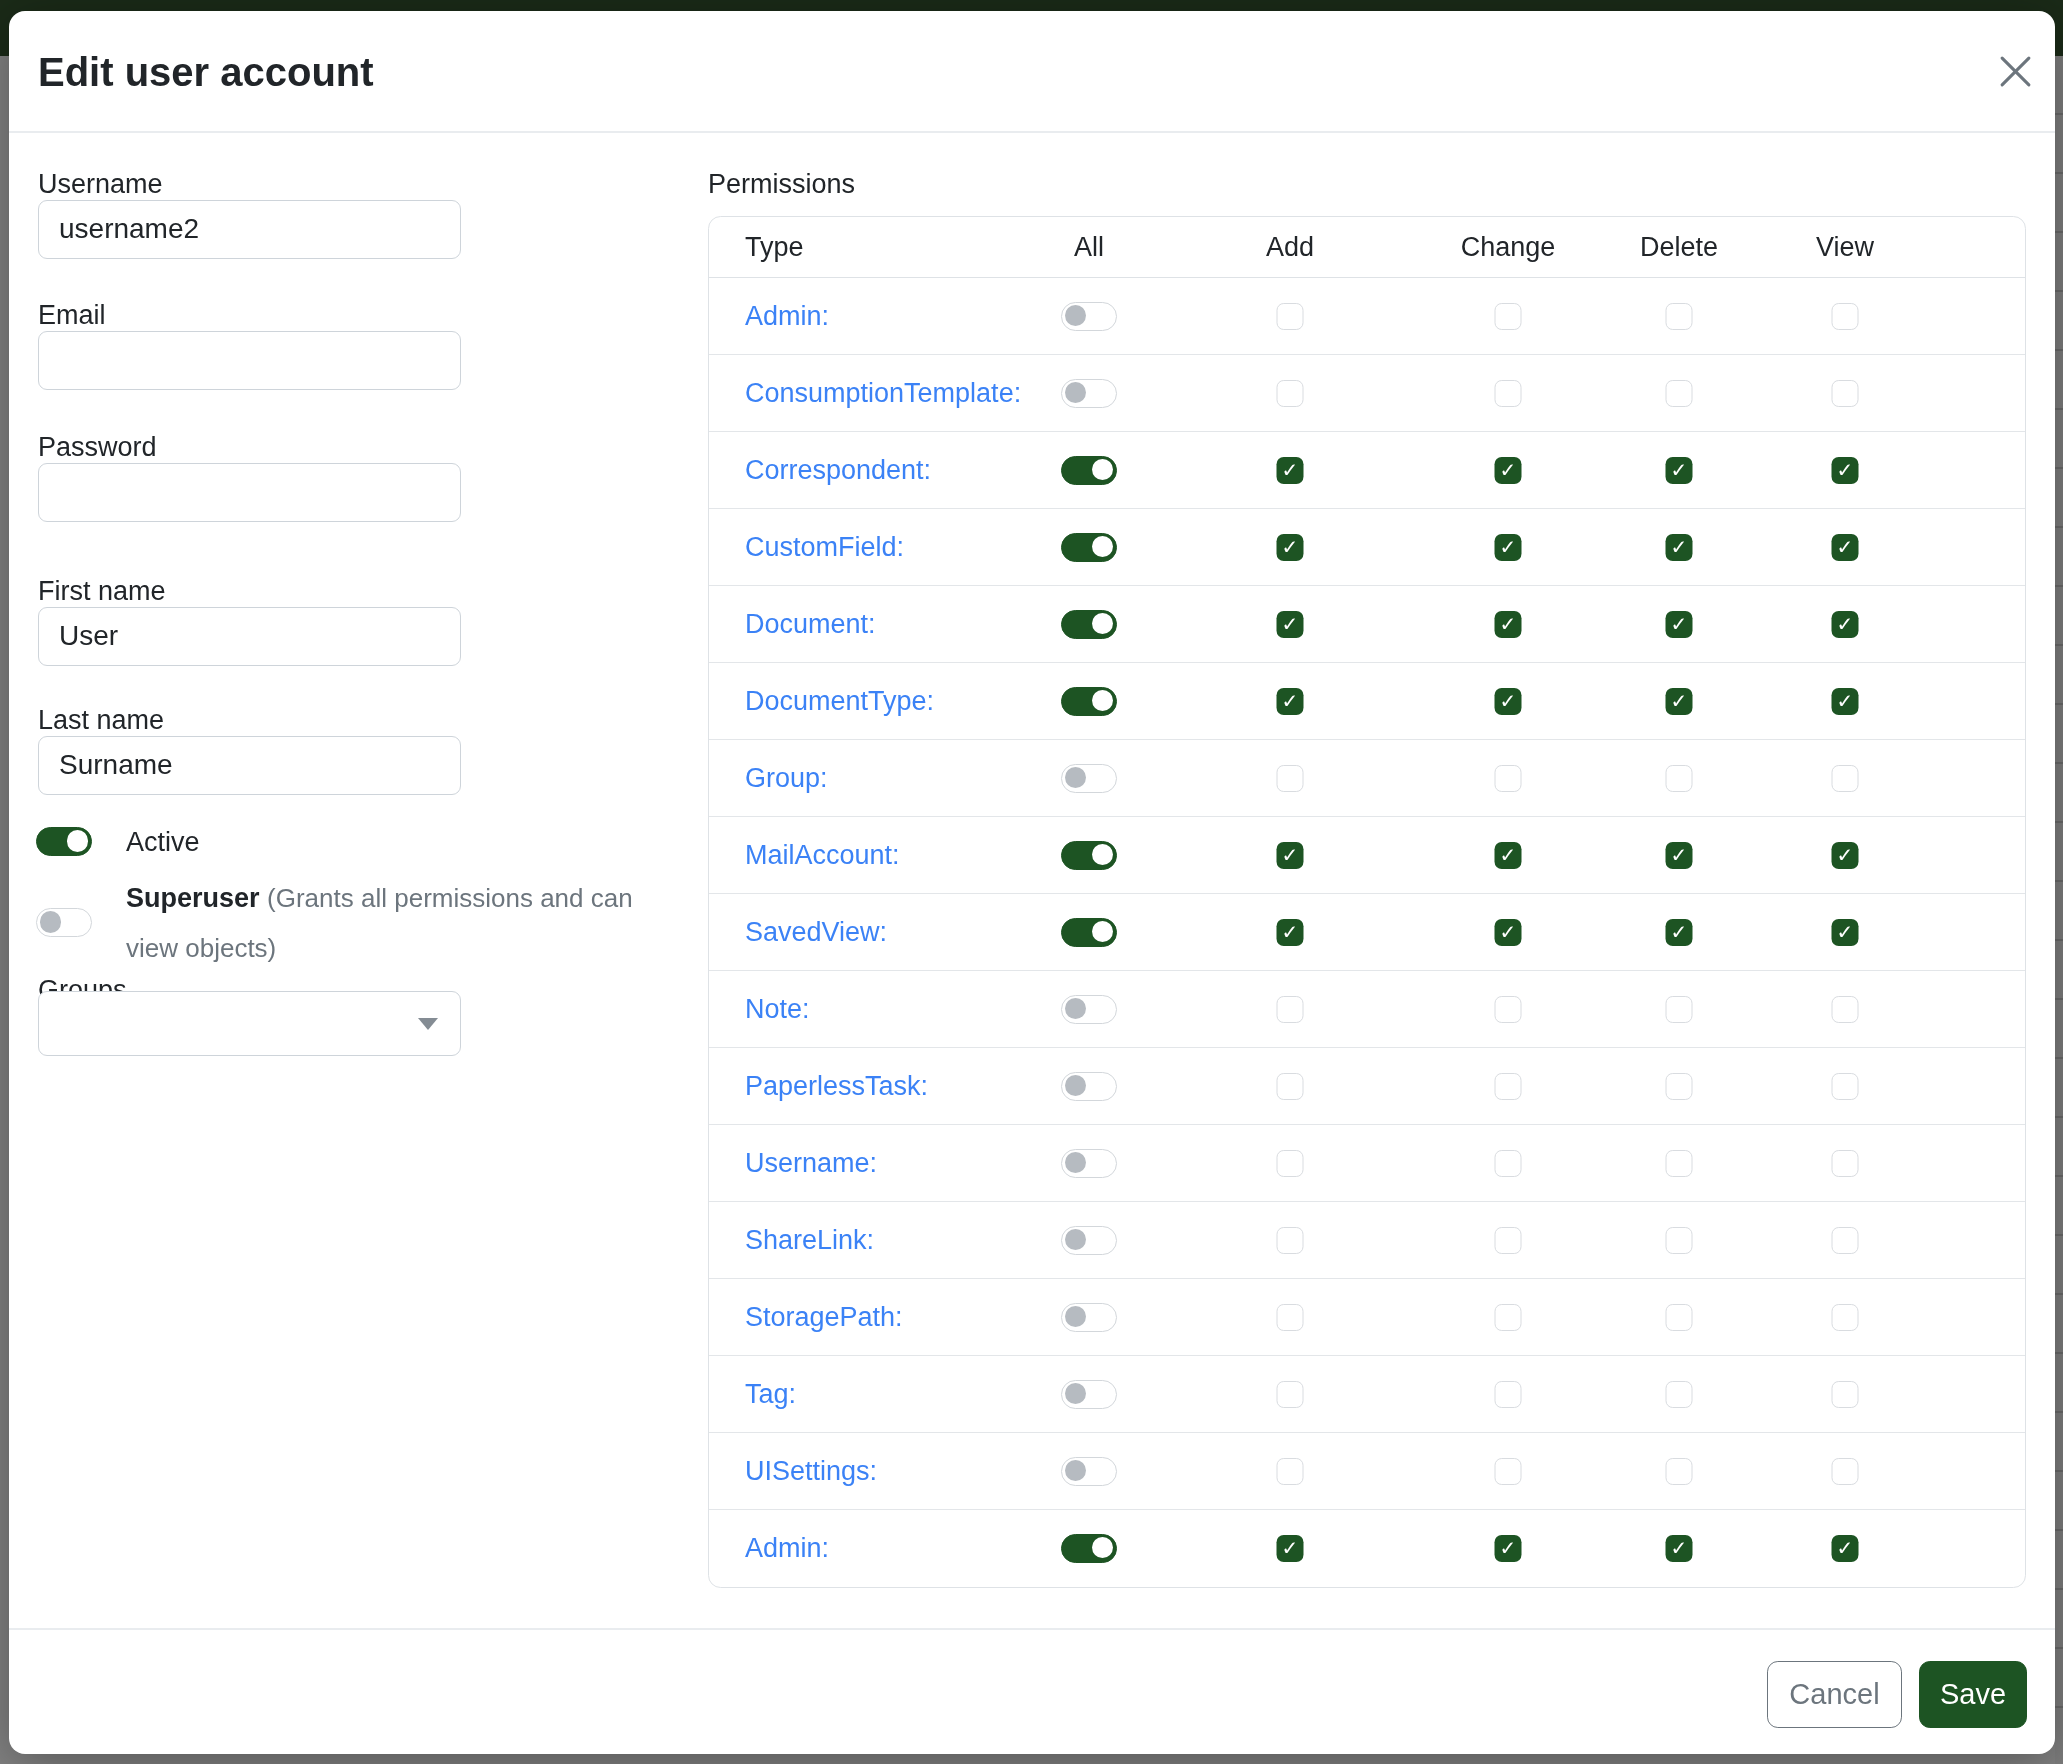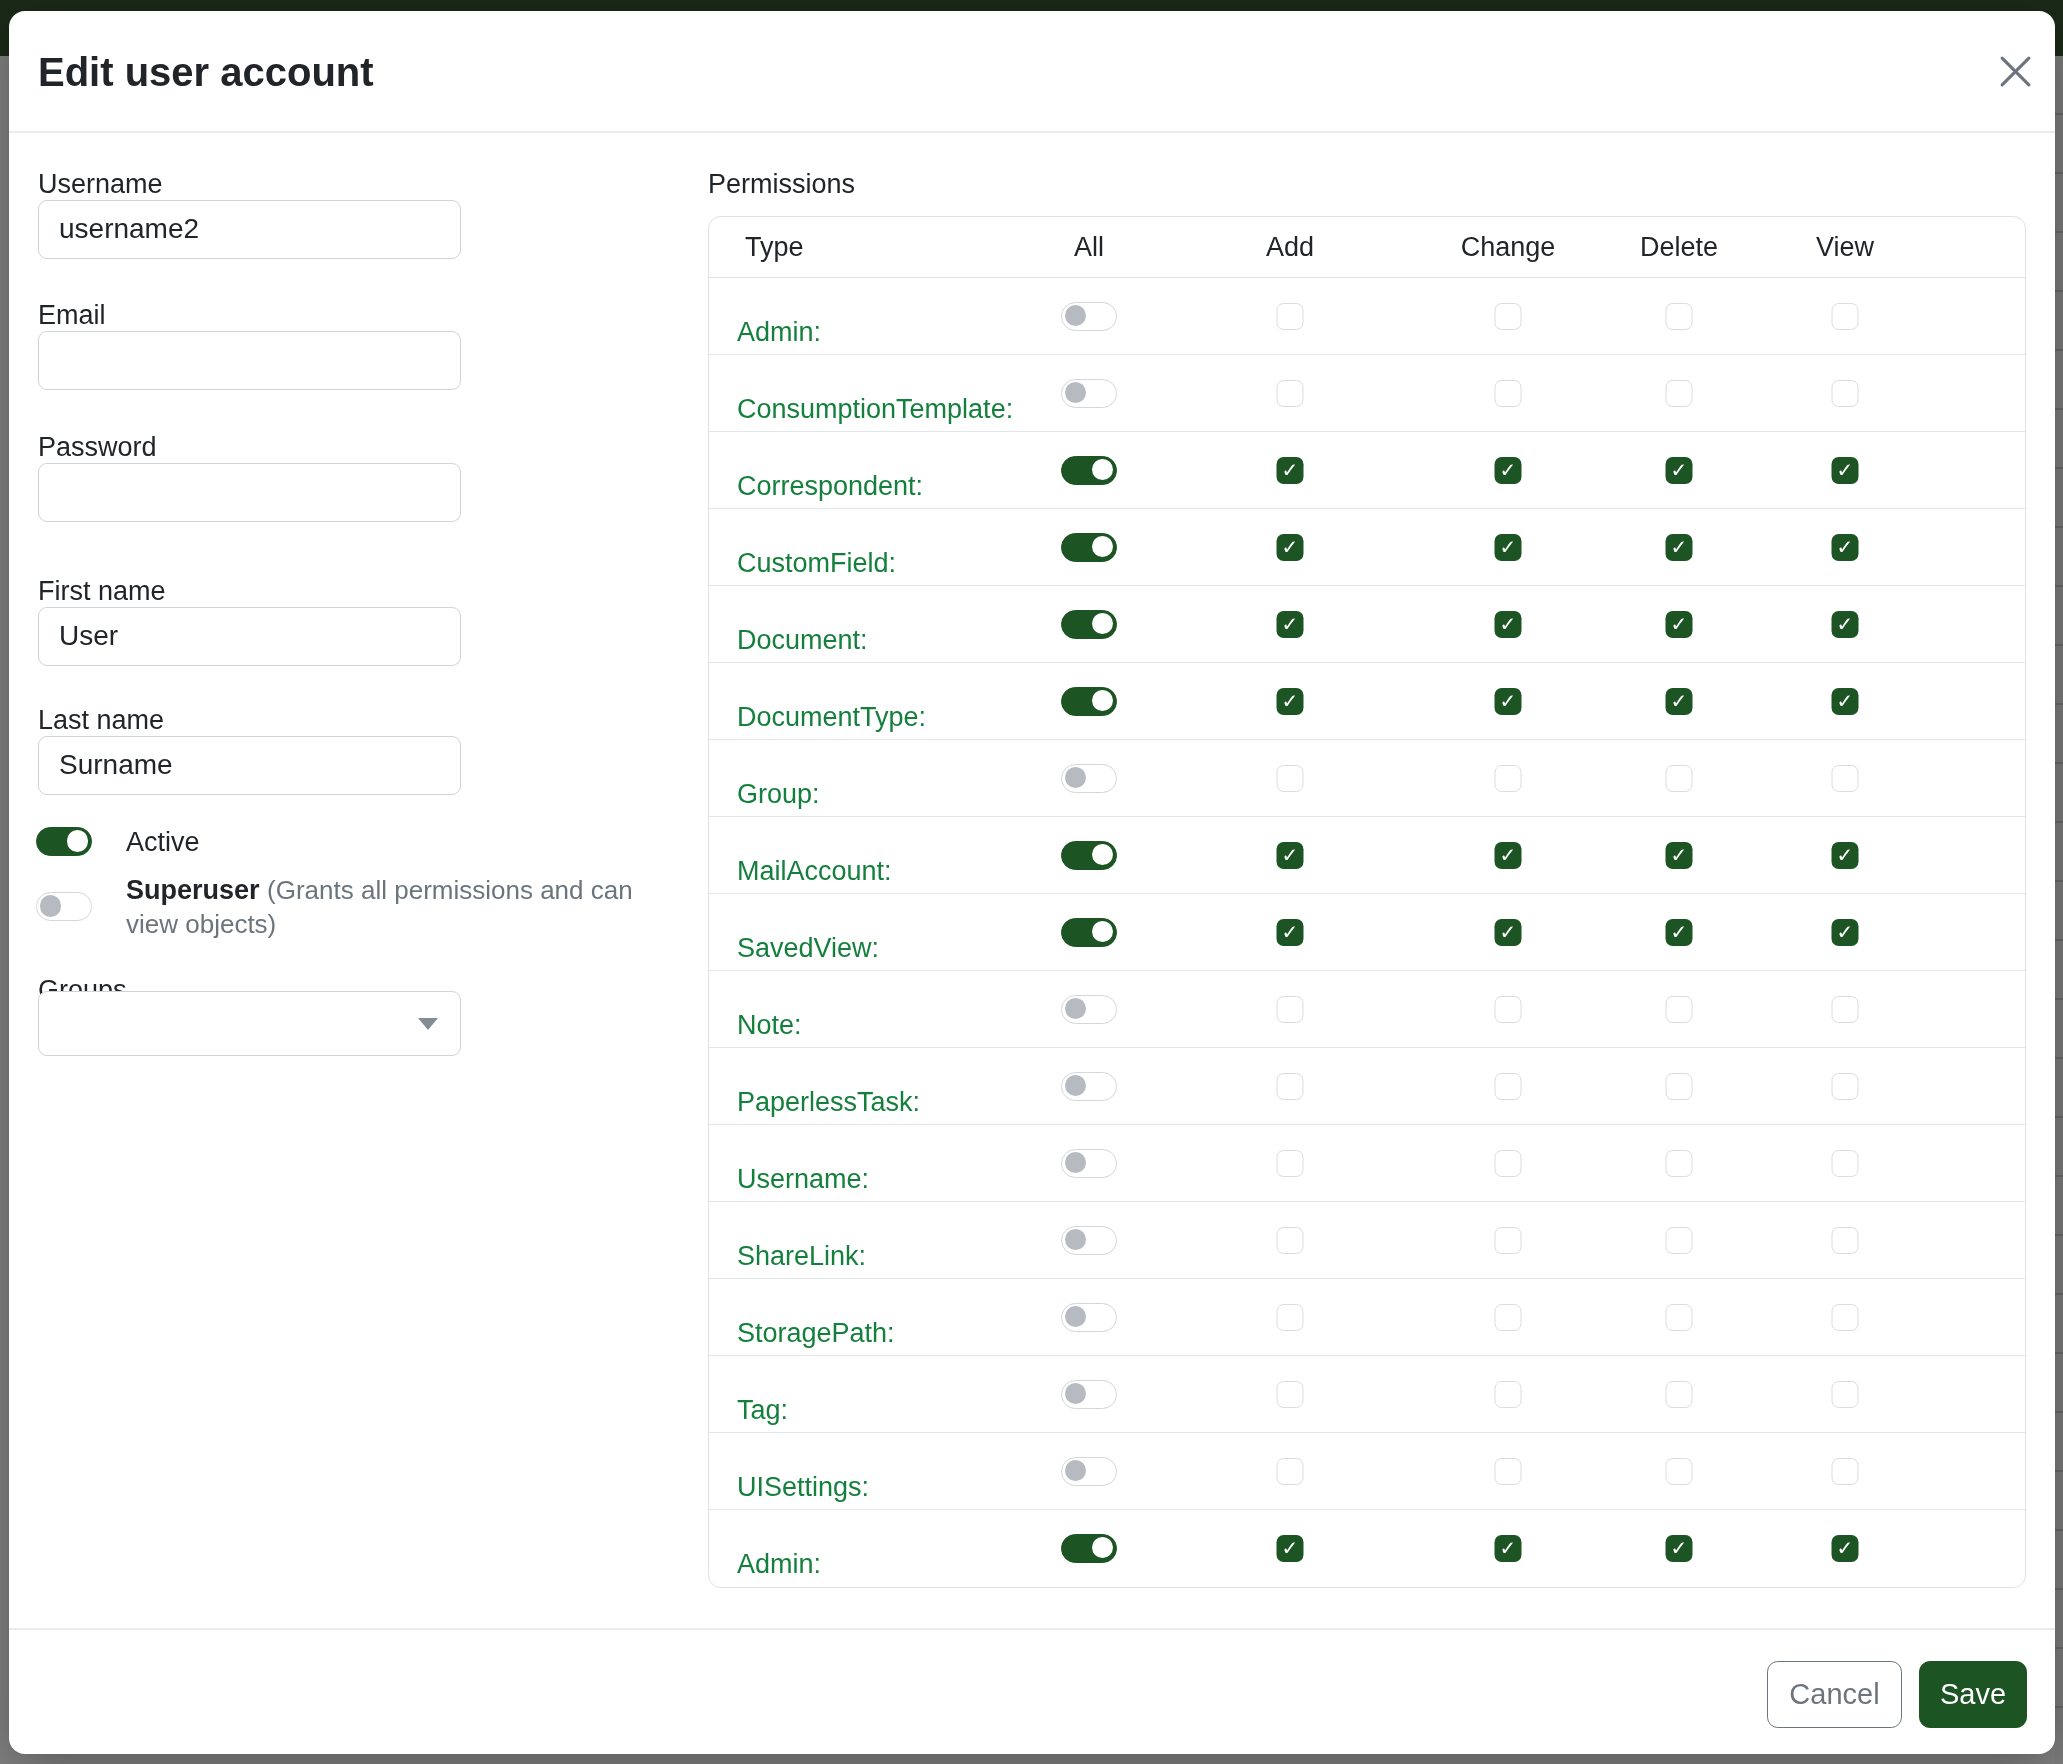--- a/index.html
+++ b/index.html
@@ -36,21 +36,21 @@
          border-left:10px solid transparent;border-right:10px solid transparent;border-top:12.6px solid #848c94;}
   
   .perm-section-label{position:absolute;left:699px;top:158px;font-size:27px;color:#212529;}
   .perm-table{position:absolute;left:699px;top:205px;width:1318px;border:1.8px solid #dee2e6;border-radius:12.6px;
               background:#fff;overflow:hidden;}
   .perm-head{position:relative;height:61px;border-bottom:1.8px solid #dee2e6;}
   .perm-row{position:relative;height:77px;border-bottom:1.8px solid #e3e6e9;}
   .perm-row:last-child{border-bottom:none;}
   .h-cell{position:absolute;top:15.3px;font-size:27px;font-weight:500;color:#212529;white-space:nowrap;}
   .h-center{transform:translateX(-50%);}
-  .type-label{position:absolute;left:28px;top:23.4px;font-size:27px;color:#15803d;white-space:nowrap;margin-top:16px;}
+  .type-label{position:absolute;left:36px;top:23.4px;font-size:27px;color:#3b82f6;white-space:nowrap;}
   .row-switch{position:absolute;top:24px;transform:translateX(-50%);}
   .cb{position:absolute;top:25px;width:27px;height:27px;border-radius:7.2px;transform:translateX(-50%);
       display:flex;align-items:center;justify-content:center;cursor:pointer;}
   .cb.checked{background:#1d5423;}
   .cb.un{background:#fff;border:1.8px solid #d9dce0;}
   .cb .tick{color:#fff;font-family:"DejaVu Sans",sans-serif;font-size:20px;font-weight:bold;line-height:1;}
   
   .modal-footer-border{position:absolute;left:0;top:1617px;width:100%;height:1.8px;background:#e9ecef;}
   .btn{position:absolute;top:1650px;height:67px;border-radius:10.8px;font-family:inherit;font-size:29px;
        display:flex;align-items:center;justify-content:center;cursor:pointer;}
@@ -89,21 +89,21 @@
     <div class="f-label" style="top:694px">Last name</div>
     <input class="f-input" style="top: 725px;" value="Surname">
 
     <div class="toggle-row" style="top:815px">
       <div class="switch on"></div>
       <div class="toggle-label">Active</div>
     </div>
 
     <div class="toggle-row" style="top:862px;width:612px">
       <div class="switch off"></div>
-      <div class="toggle-label" style="line-height:34px">
+      <div class="toggle-label" style="line-height:50px">
         <b>Superuser</b>
         <span class="muted">(Grants all permissions and can view objects)</span>
       </div>
     </div>
 
     <div class="f-label" style="top:964px">Groups</div>
     <div class="groups-select">
       <span></span>
       <div class="caret"></div>
     </div>

